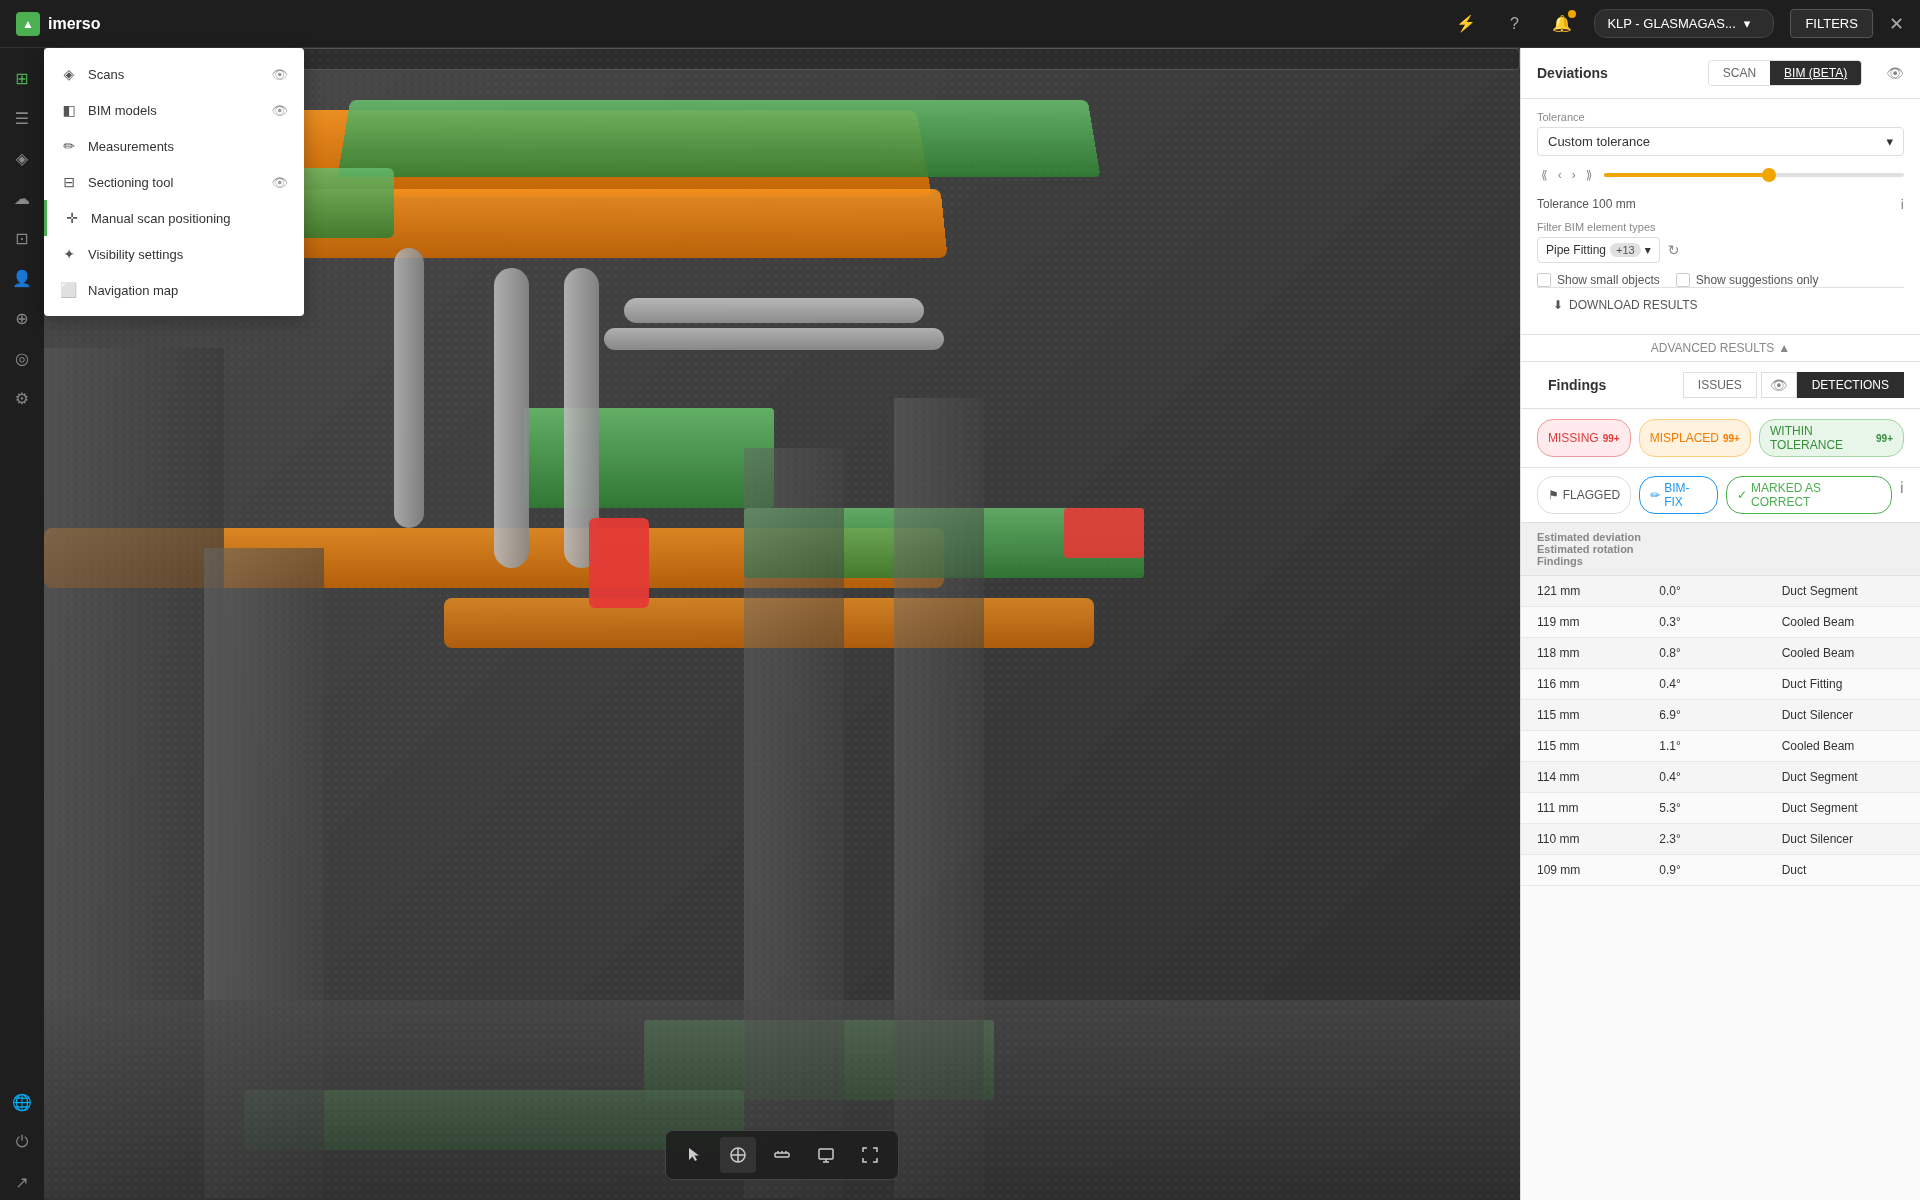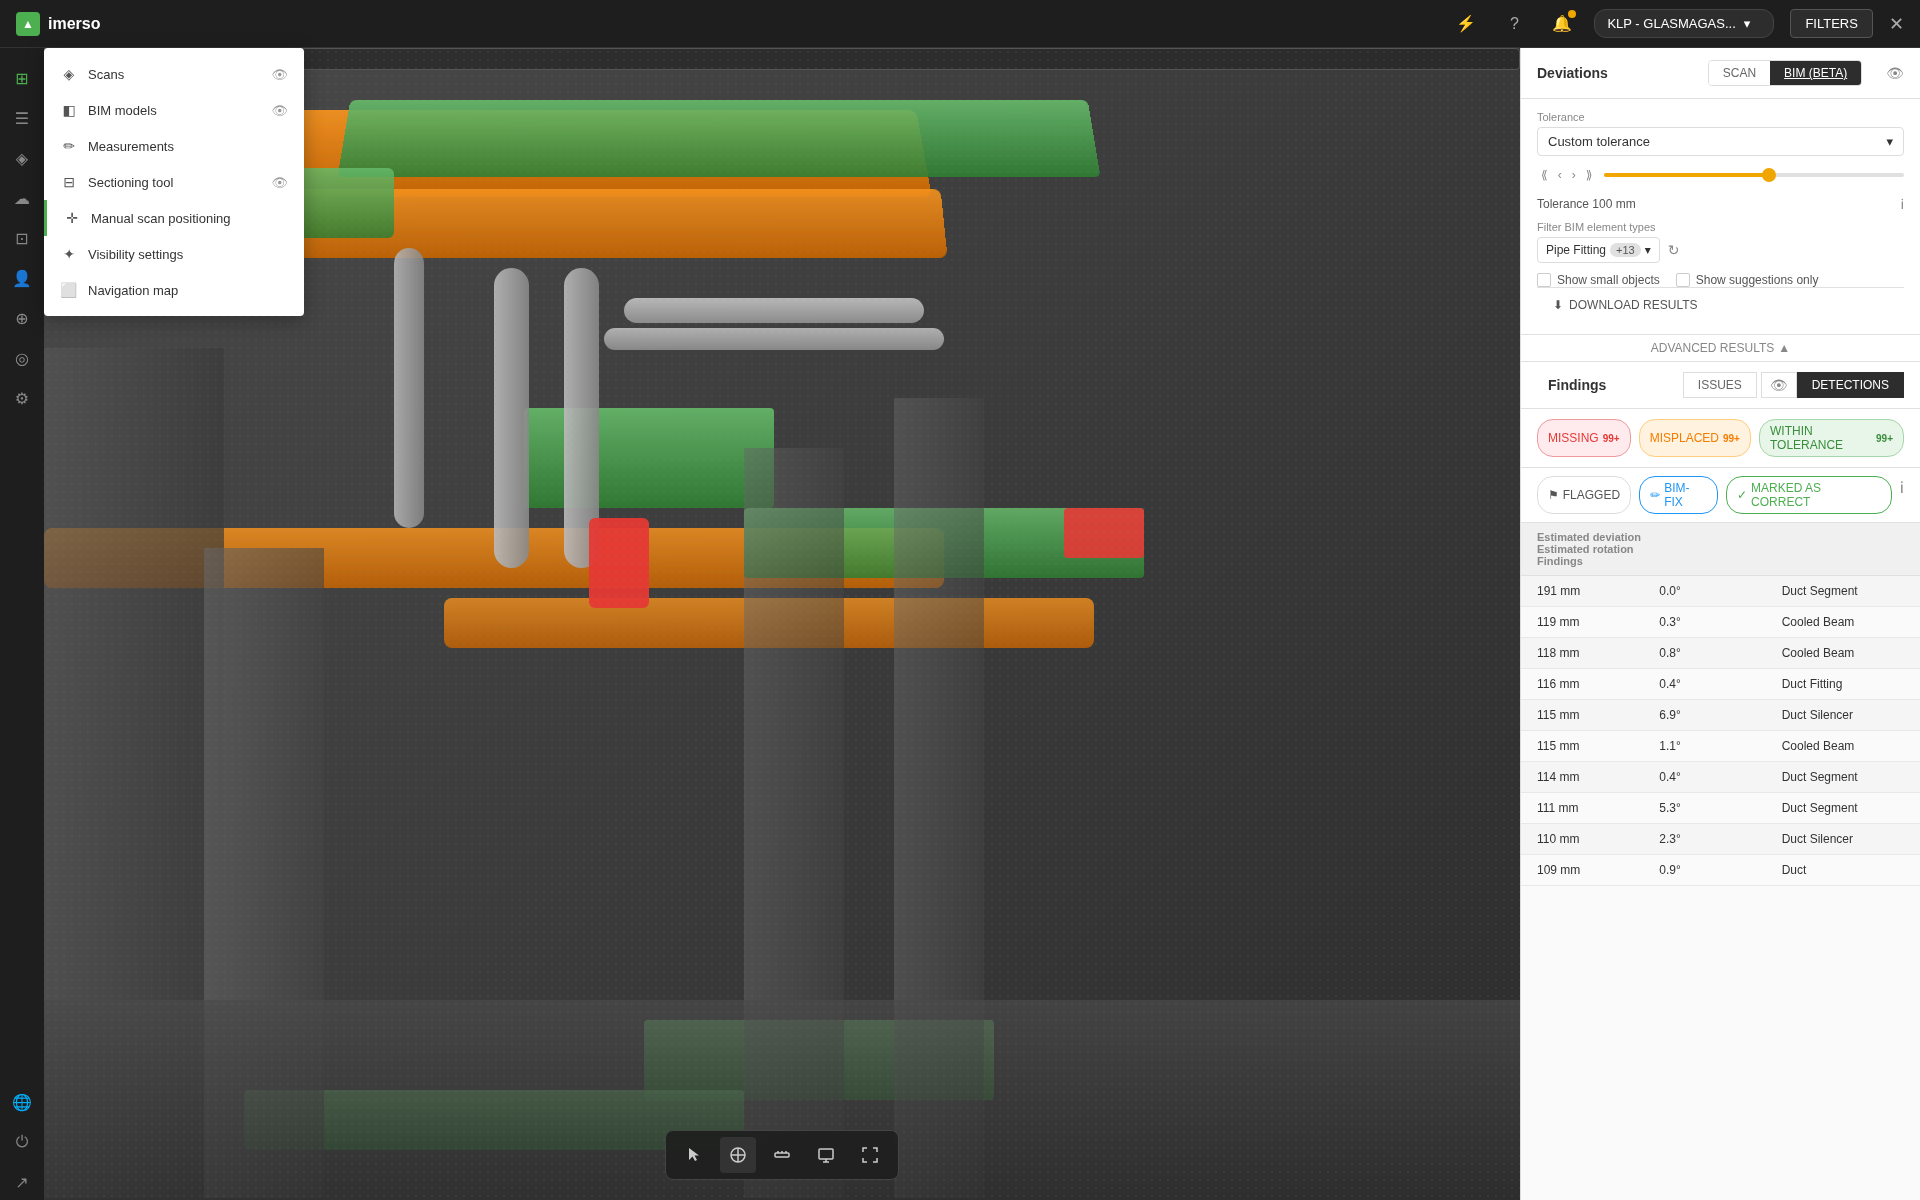--- a/index.html
+++ b/index.html
@@ -453,21 +453,21 @@
   </div>
 
   <div class="findings-table">
     <div class="table-header">
       <span>Estimated deviation</span>
       <span>Estimated rotation</span>
       <span>Findings</span>
     </div>
 
     <div class="table-row">
-      <span>191 mm</span>
+      <span>121 mm</span>
       <span>0.0°</span>
       <span>Duct Segment</span>
     </div>
     <div class="table-row">
       <span>119 mm</span>
       <span>0.3°</span>
       <span>Cooled Beam</span>
     </div>
     <div class="table-row">
       <span>118 mm</span>

